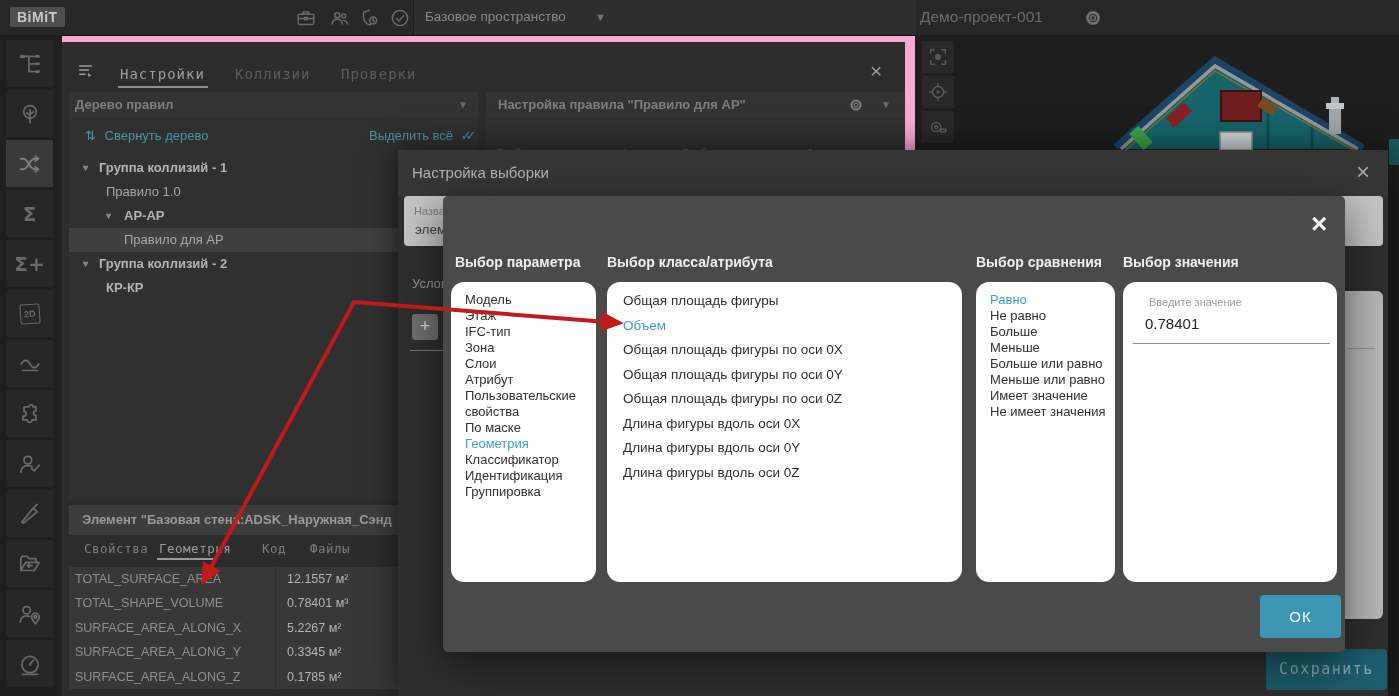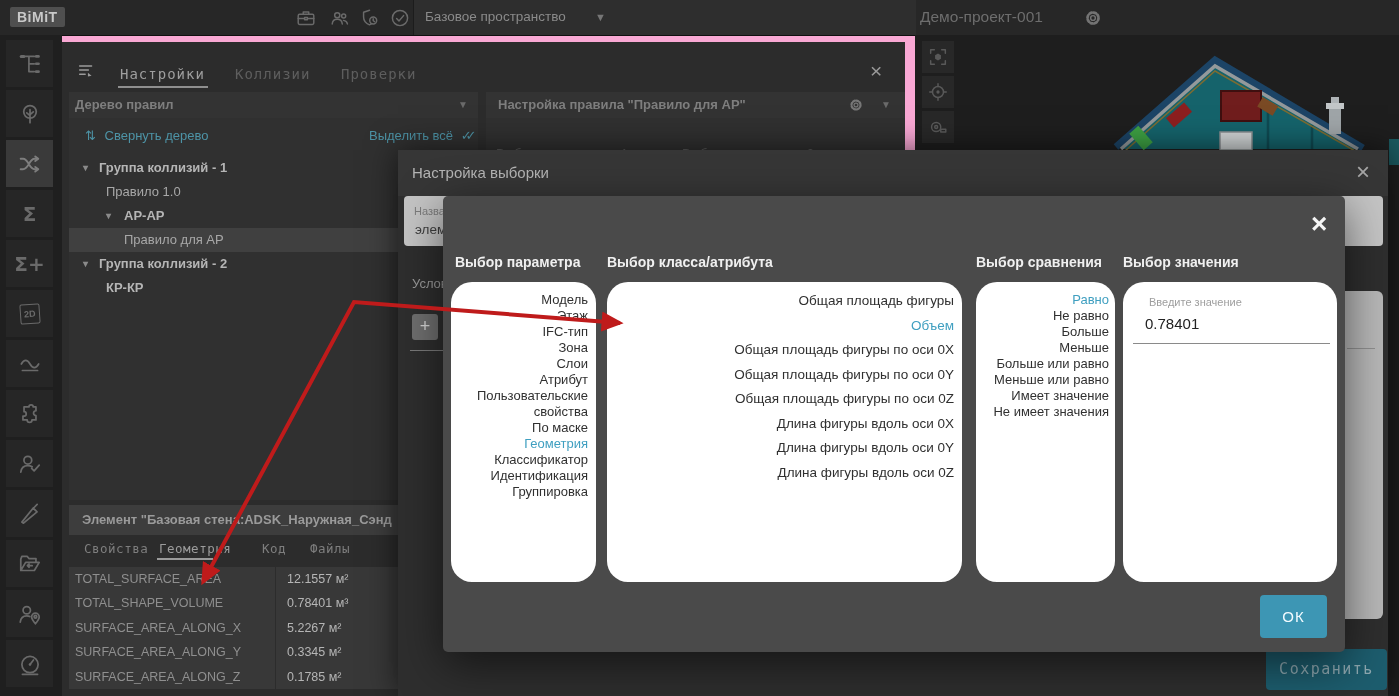--- a/index.html
+++ b/index.html
@@ -68,34 +68,34 @@
   .addline{left:12px;top:200px;width:64px;height:1px;background:#7a7a7a;}
   .formsliver{left:292px;top:141px;width:693px;height:328px;background:#b7b7b7;border-radius:6px;}
   .fs-div{position:absolute;right:8px;top:57px;width:28px;height:1px;background:#8f8f8f;}
   .savebtn{left:868px;top:499px;width:121px;height:41px;background:#1d5d6e;border-radius:4px;
            color:#8fa9b1;font-size:15px;letter-spacing:1.5px;text-align:center;line-height:41px;}
   
   .picker{left:443px;top:196px;width:902px;height:456px;background:#4a4a4a;border-radius:5px;
           box-shadow:0 12px 45px rgba(0,0,0,.55);}
   .pk-close{left:868px;top:14px;font-size:28px;color:#f5f5f5;line-height:1;font-weight:bold;}
   .pk-head{top:58px;font-size:14px;font-weight:bold;color:#f0f0f0;}
-  .whitebox{top:86px;height:300px;background:#fff;border-radius:21px;text-align:right;}
+  .whitebox{top:86px;height:300px;background:#fff;border-radius:13px;}
   .whitebox ul{margin:0;padding:0;list-style:none;}
   .l1{left:8px;width:145px;}   .l1 ul{padding:10px 8px 0 14px;}
   .l1 li{font-size:13px;line-height:16px;color:#303030;}
   .l2{left:164px;width:355px;} .l2 ul{padding:7px 8px 0 16px;}
   .l2 li{font-size:13.5px;line-height:24.5px;color:#303030;}
   .l3{left:533px;width:139px;} .l3 ul{padding:10px 6px 0 14px;}
   .l3 li{font-size:13px;line-height:16px;color:#303030;}
   .l4{left:680px;width:214px;}
   .l4 .vlabel{position:absolute;left:26px;top:14px;font-size:11px;color:#9e9e9e;}
   .l4 .vvalue{position:absolute;left:22px;top:33px;font-size:15px;color:#222;}
   .l4 .vline{position:absolute;left:10px;top:61px;width:197px;height:1px;background:#8a8a8a;}
   li.selopt{color:#3f9fc0 !important;}
-  .okbtn{left:817px;top:399px;width:67px;height:43px;background:#3d96b4;border-radius:4px;
+  .okbtn{left:817px;top:399px;width:81px;height:43px;background:#3d96b4;border-radius:4px;
          color:#f2fbff;font-size:15px;text-align:center;line-height:43px;letter-spacing:1px;}
   .arrows{left:0;top:0;pointer-events:none;}
   .tealdash{left:292px;top:483px;width:25px;height:3px;background:#2e6a7a;}
 </style>
 </head>
 <body>
 
 <div class="screen">
 
   <header class="ax topbar">

